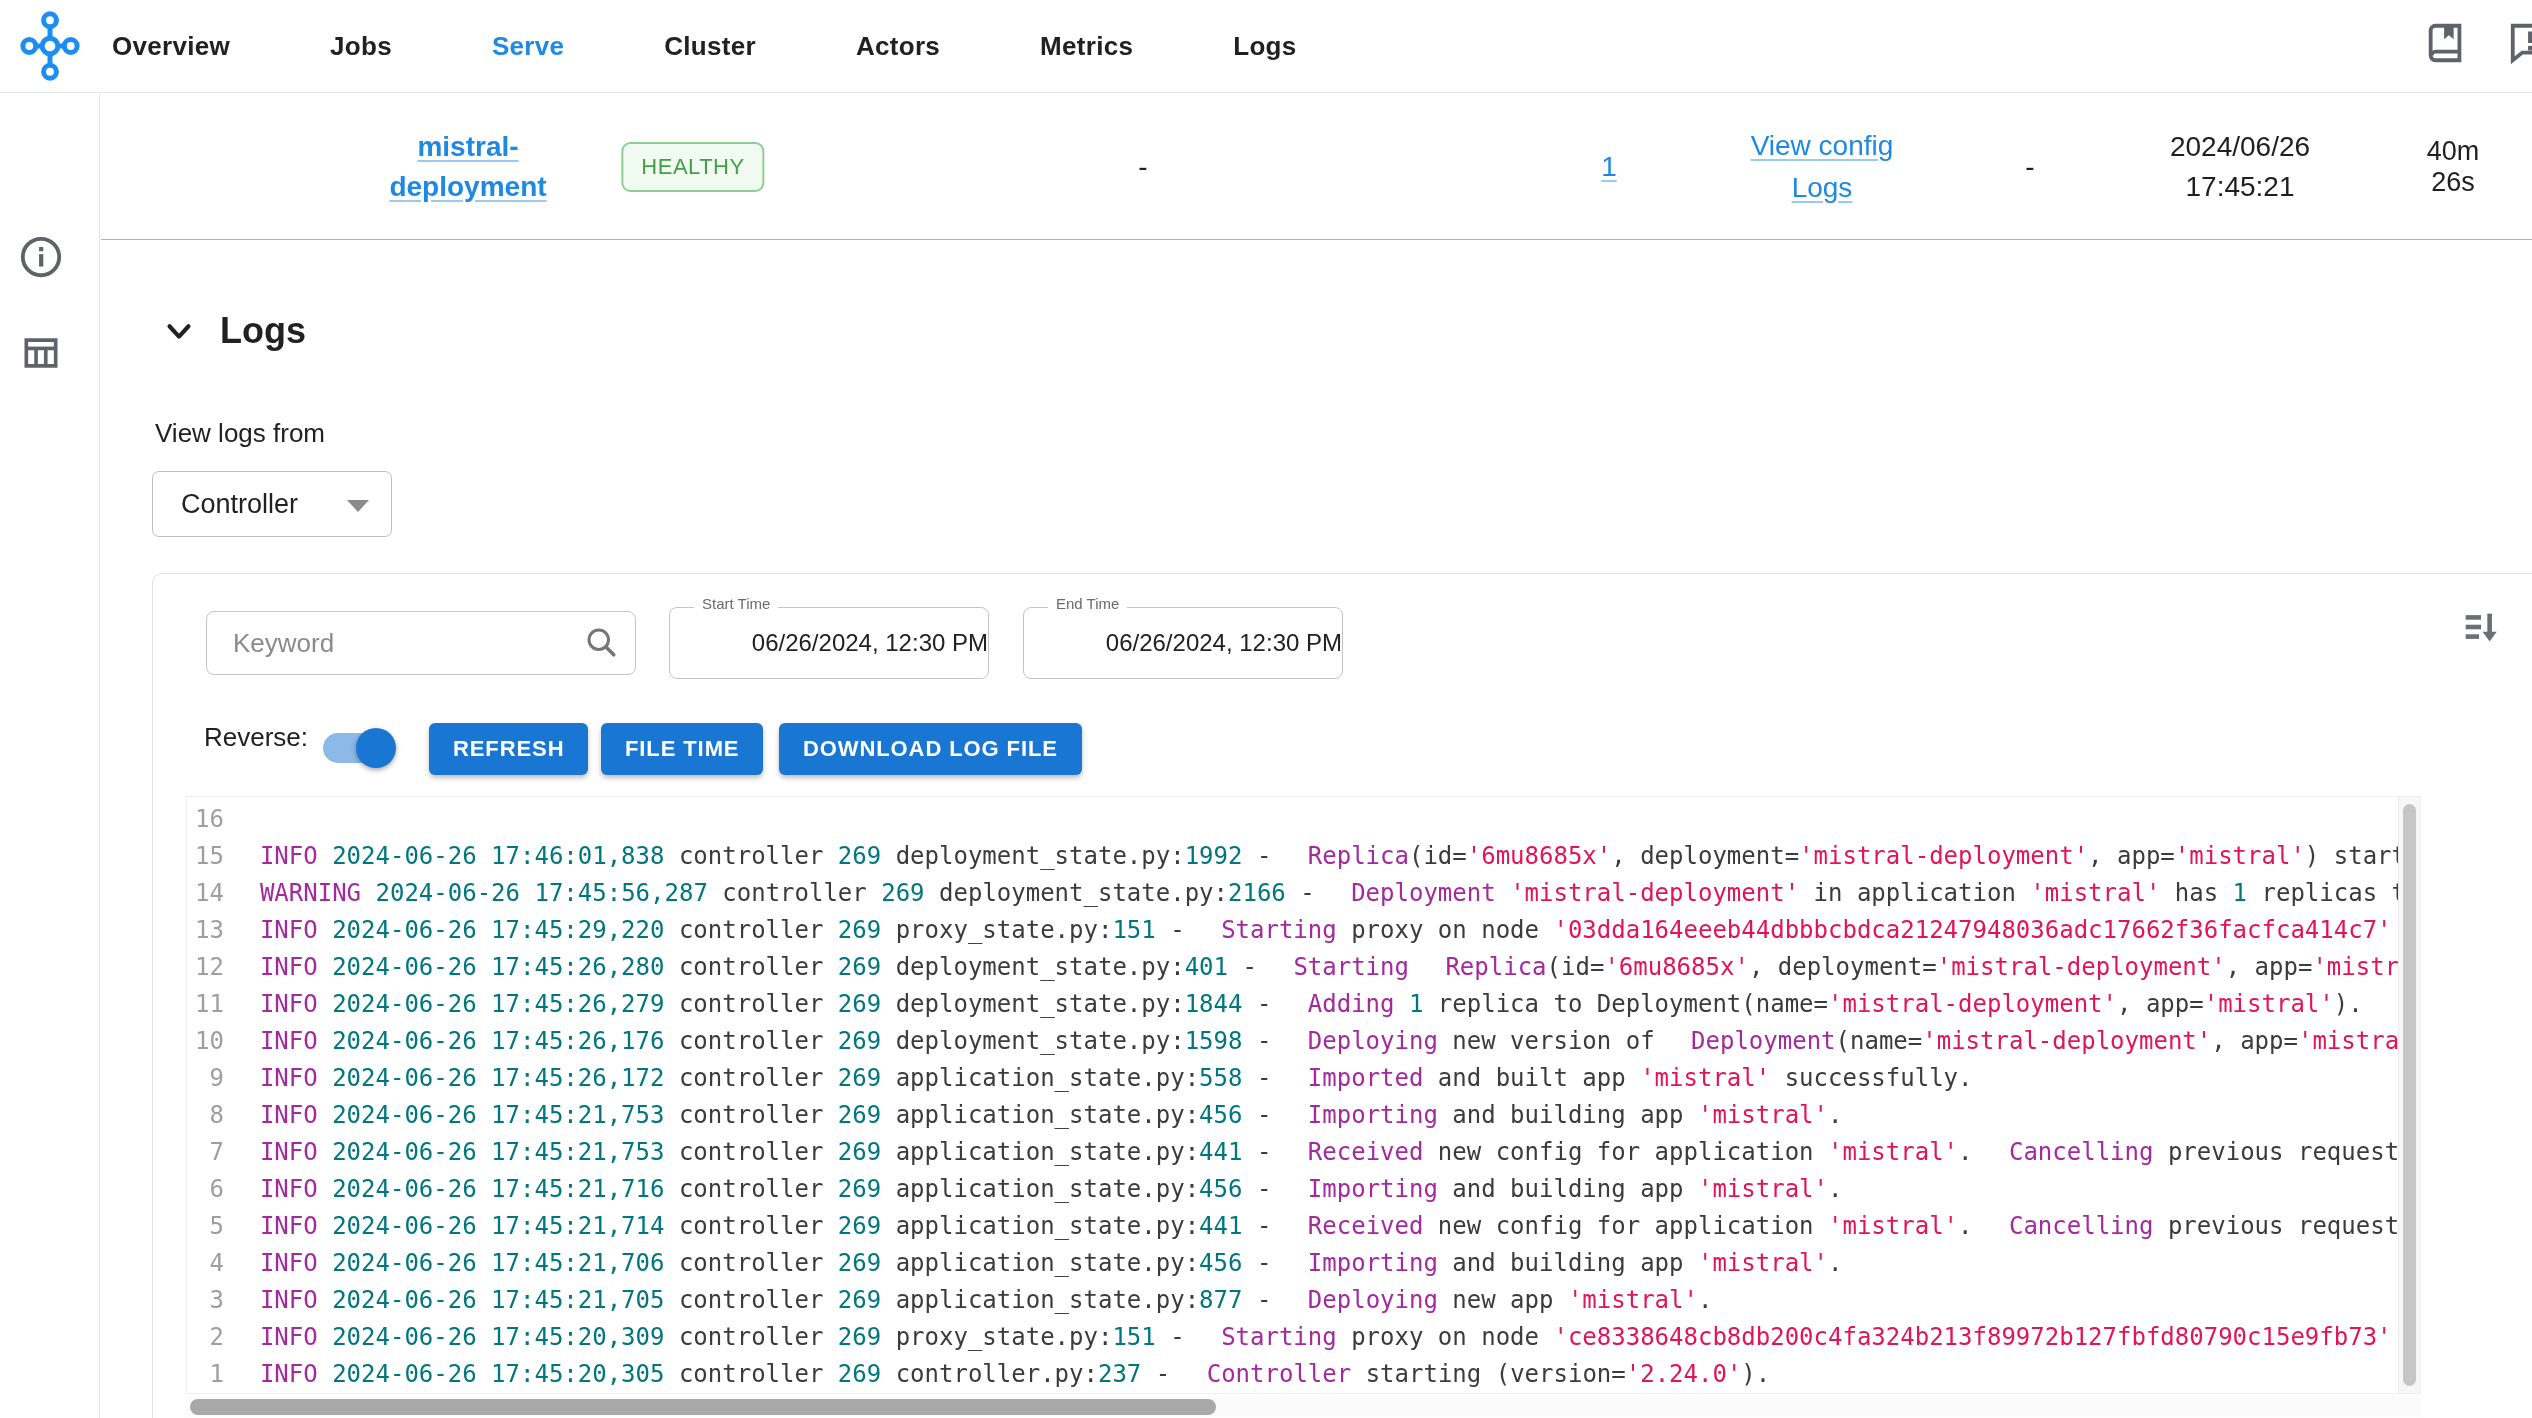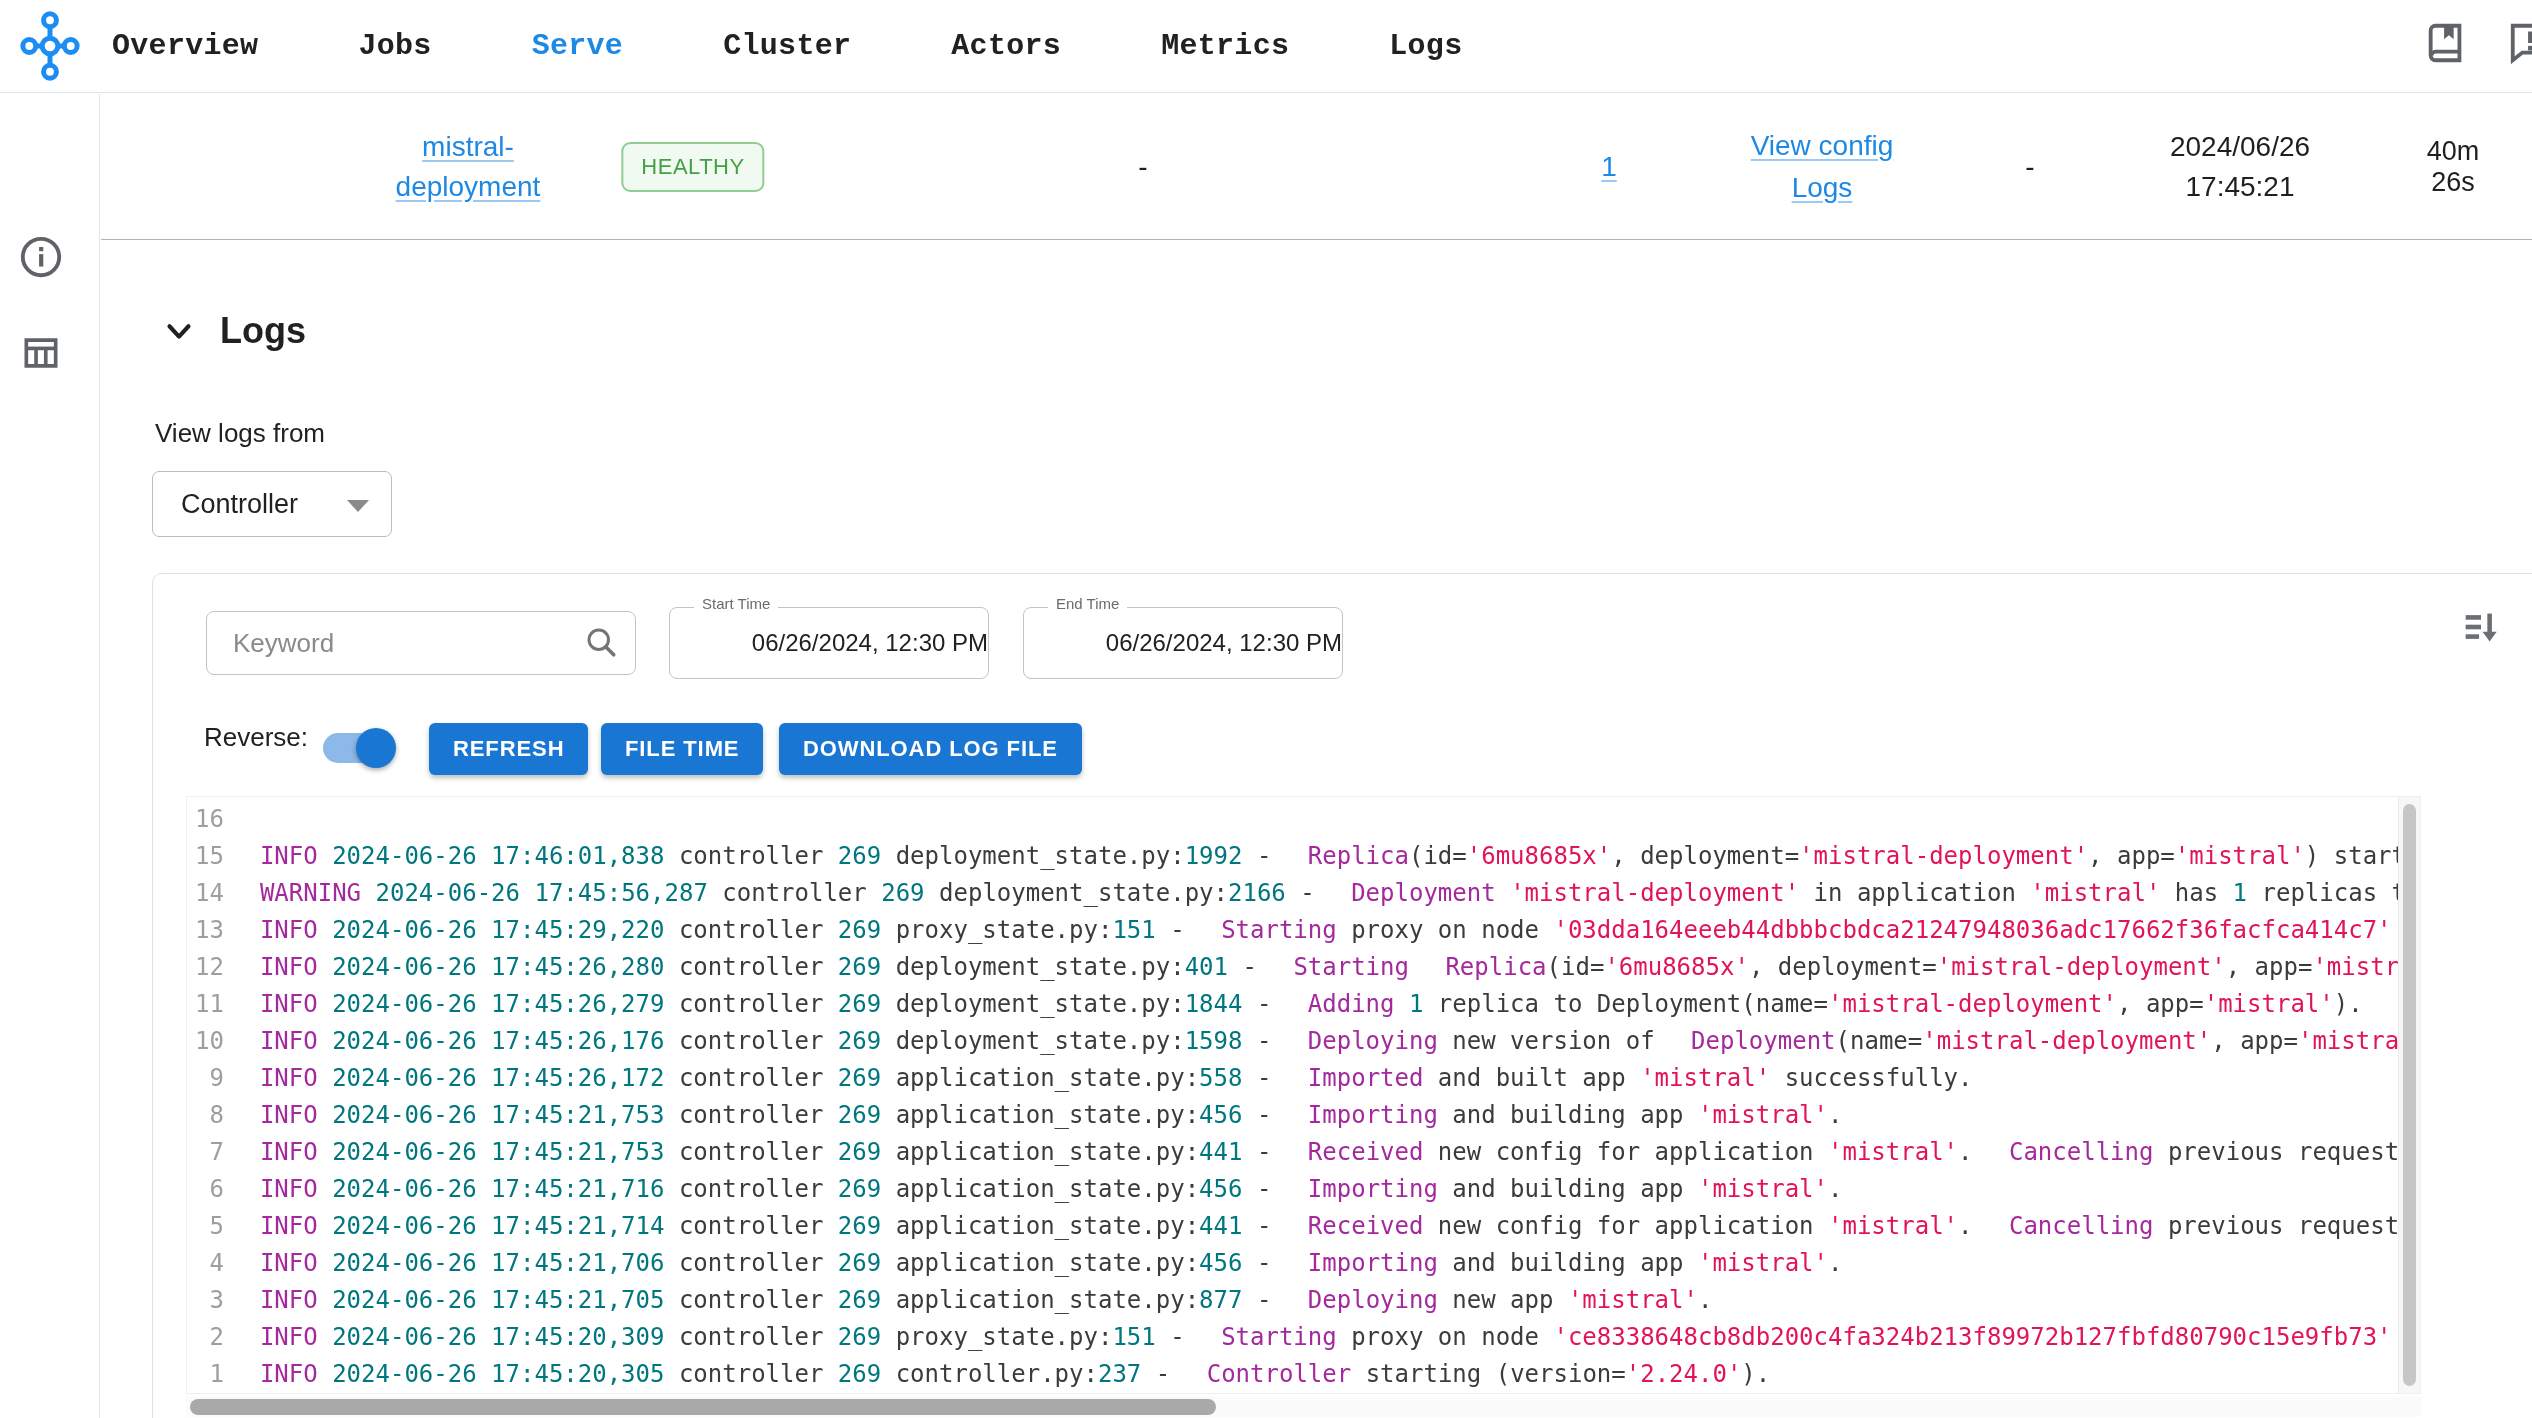--- a/index.html
+++ b/index.html
@@ -11,22 +11,22 @@
 
   
   .navbar {
     position:absolute; left:0; top:0; width:2532px; height:93px;
     background:#fff; border-bottom:1px solid #dfe5eb;
     display:flex; align-items:center;
   }
   .logo { margin-left:16px; width:68px; height:70px; flex:0 0 auto; }
   .nav-items { display:flex; align-items:center; margin-left:28px; gap:100px; }
   .nav-item {
-    font-size:30px; font-weight:700; color:#212121; text-decoration:none;
-    letter-spacing:0.3px; cursor:pointer;font-family:Liberation Mono, monospace;
+    font-size:26px; font-weight:700; color:#212121; text-decoration:none;
+    letter-spacing:0.3px; cursor:pointer;
   }
   .nav-item.active { color:var(--link); }
   .nav-right { position:absolute; top:20px; left:2422px; display:flex; gap:36px; }
   .icon-btn { width:48px; height:48px; border:none; background:none; cursor:pointer; padding:0; }
 
   
   .rail {
     position:absolute; left:0; top:94px; width:100px; height:1324px;
     border-right:1px solid #dfe5eb; background:#fff;
   }
@@ -34,21 +34,21 @@
   .rail .icon-btn.info { top:140px; }
   .rail .icon-btn.table { top:236px; }
 
   
   .deploy-row {
     position:absolute; left:101px; top:94px; width:2431px; height:146px;
     background:#fff; border-bottom:1px solid #aeb4bb;
   }
   .cell { position:absolute; top:50%; transform:translate(-50%,-50%); text-align:center; font-size:28px; color:#1f1f1f; }
   .cell a, a.row-link { color:var(--link); text-decoration:underline; text-decoration-color:rgba(30,136,229,0.45); text-underline-offset:4px; cursor:pointer; }
-  .c-name   { left:367px; width:160px; line-height:40px; }
+  .c-name   { left:367px; width:160px; line-height:40px;font-weight:bold; }
   .c-status { left:576px;padding-left:32px; }
   .c-msg    { left:1042px; }
   .c-repl   { left:1508px; }
   .c-actions{ left:1721px; line-height:42px; }
   .c-dash2  { left:1929px; }
   .c-date   { left:2139px; width:170px; line-height:40px; }
   .c-dur    { left:2352px; font-size:27px; }
   .badge-healthy {
     display:inline-block; font-size:22px; letter-spacing:0.5px; color:var(--healthy);
     border:2px solid #8fcd92; background:#f1faf1; border-radius:9px; padding:10px 18px;

